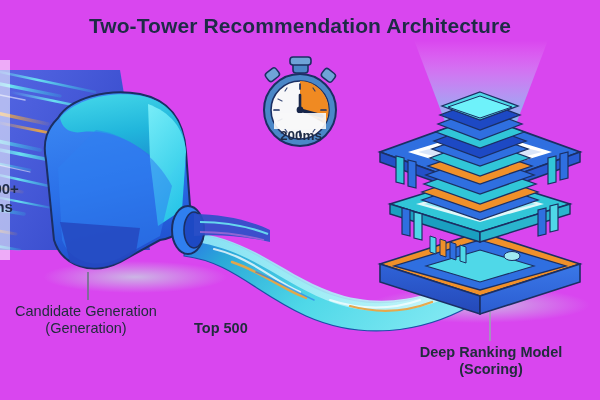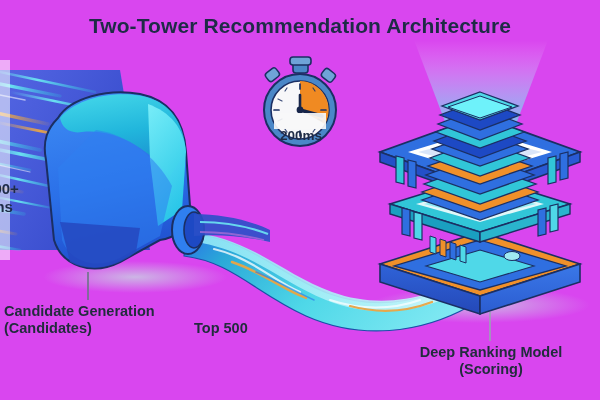--- a/index.html
+++ b/index.html
@@ -54,22 +54,23 @@
     width: 80px;
     text-align: center;
     font-size: 15px;
     font-weight: bold;
     color: #1e2b46;
   }
   #candidate-gen-label {
     left: 4px;
     top: 303px;
     width: 164px;
+    text-align: center;
     font-size: 14.5px;
-    font-weight: bold;
+    font-weight: normal;
     color: #222c3d;
   }
   #top-candidates-label {
     left: 194px;
     top: 320px;
     width: 140px;
     text-align: left;
     font-size: 14.5px;
     font-weight: bold;
     color: #222c3d;
@@ -299,19 +300,19 @@
 
     </g>
   </svg>
 
   <div class="txt" id="page-title">Two-Tower Recommendation Architecture</div>
 
   <div class="txt" id="stopwatch-label">200ms</div>
 
   <div class="txt" id="source-items-label"><span>000+</span><br><span>ms</span></div>
 
-  <div class="txt" id="candidate-gen-label"><span>Candidate Generation</span><br><span>(Candidates)</span></div>
+  <div class="txt" id="candidate-gen-label"><span>Candidate Generation</span><br><span>(Generation)</span></div>
 
   <div class="txt" id="top-candidates-label"><span>Top 500</span><br></div>
 
   <div class="txt" id="ranking-model-label"><span>Deep Ranking Model</span><br><span>(Scoring)</span></div>
 
 </div>
 
 </body></html>

